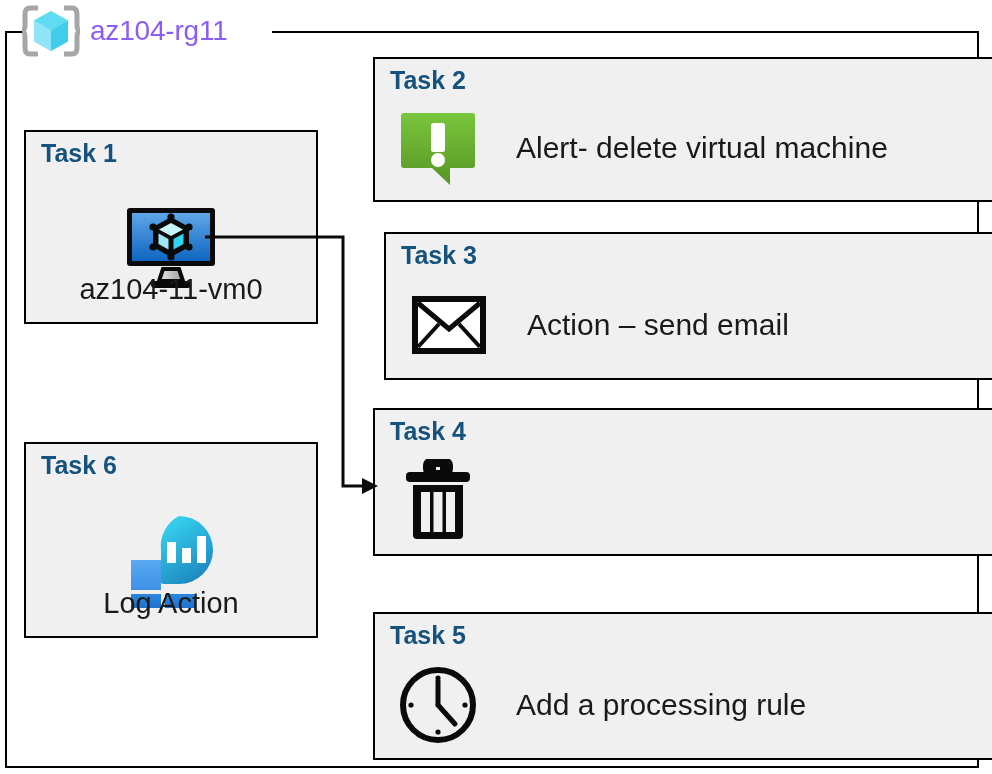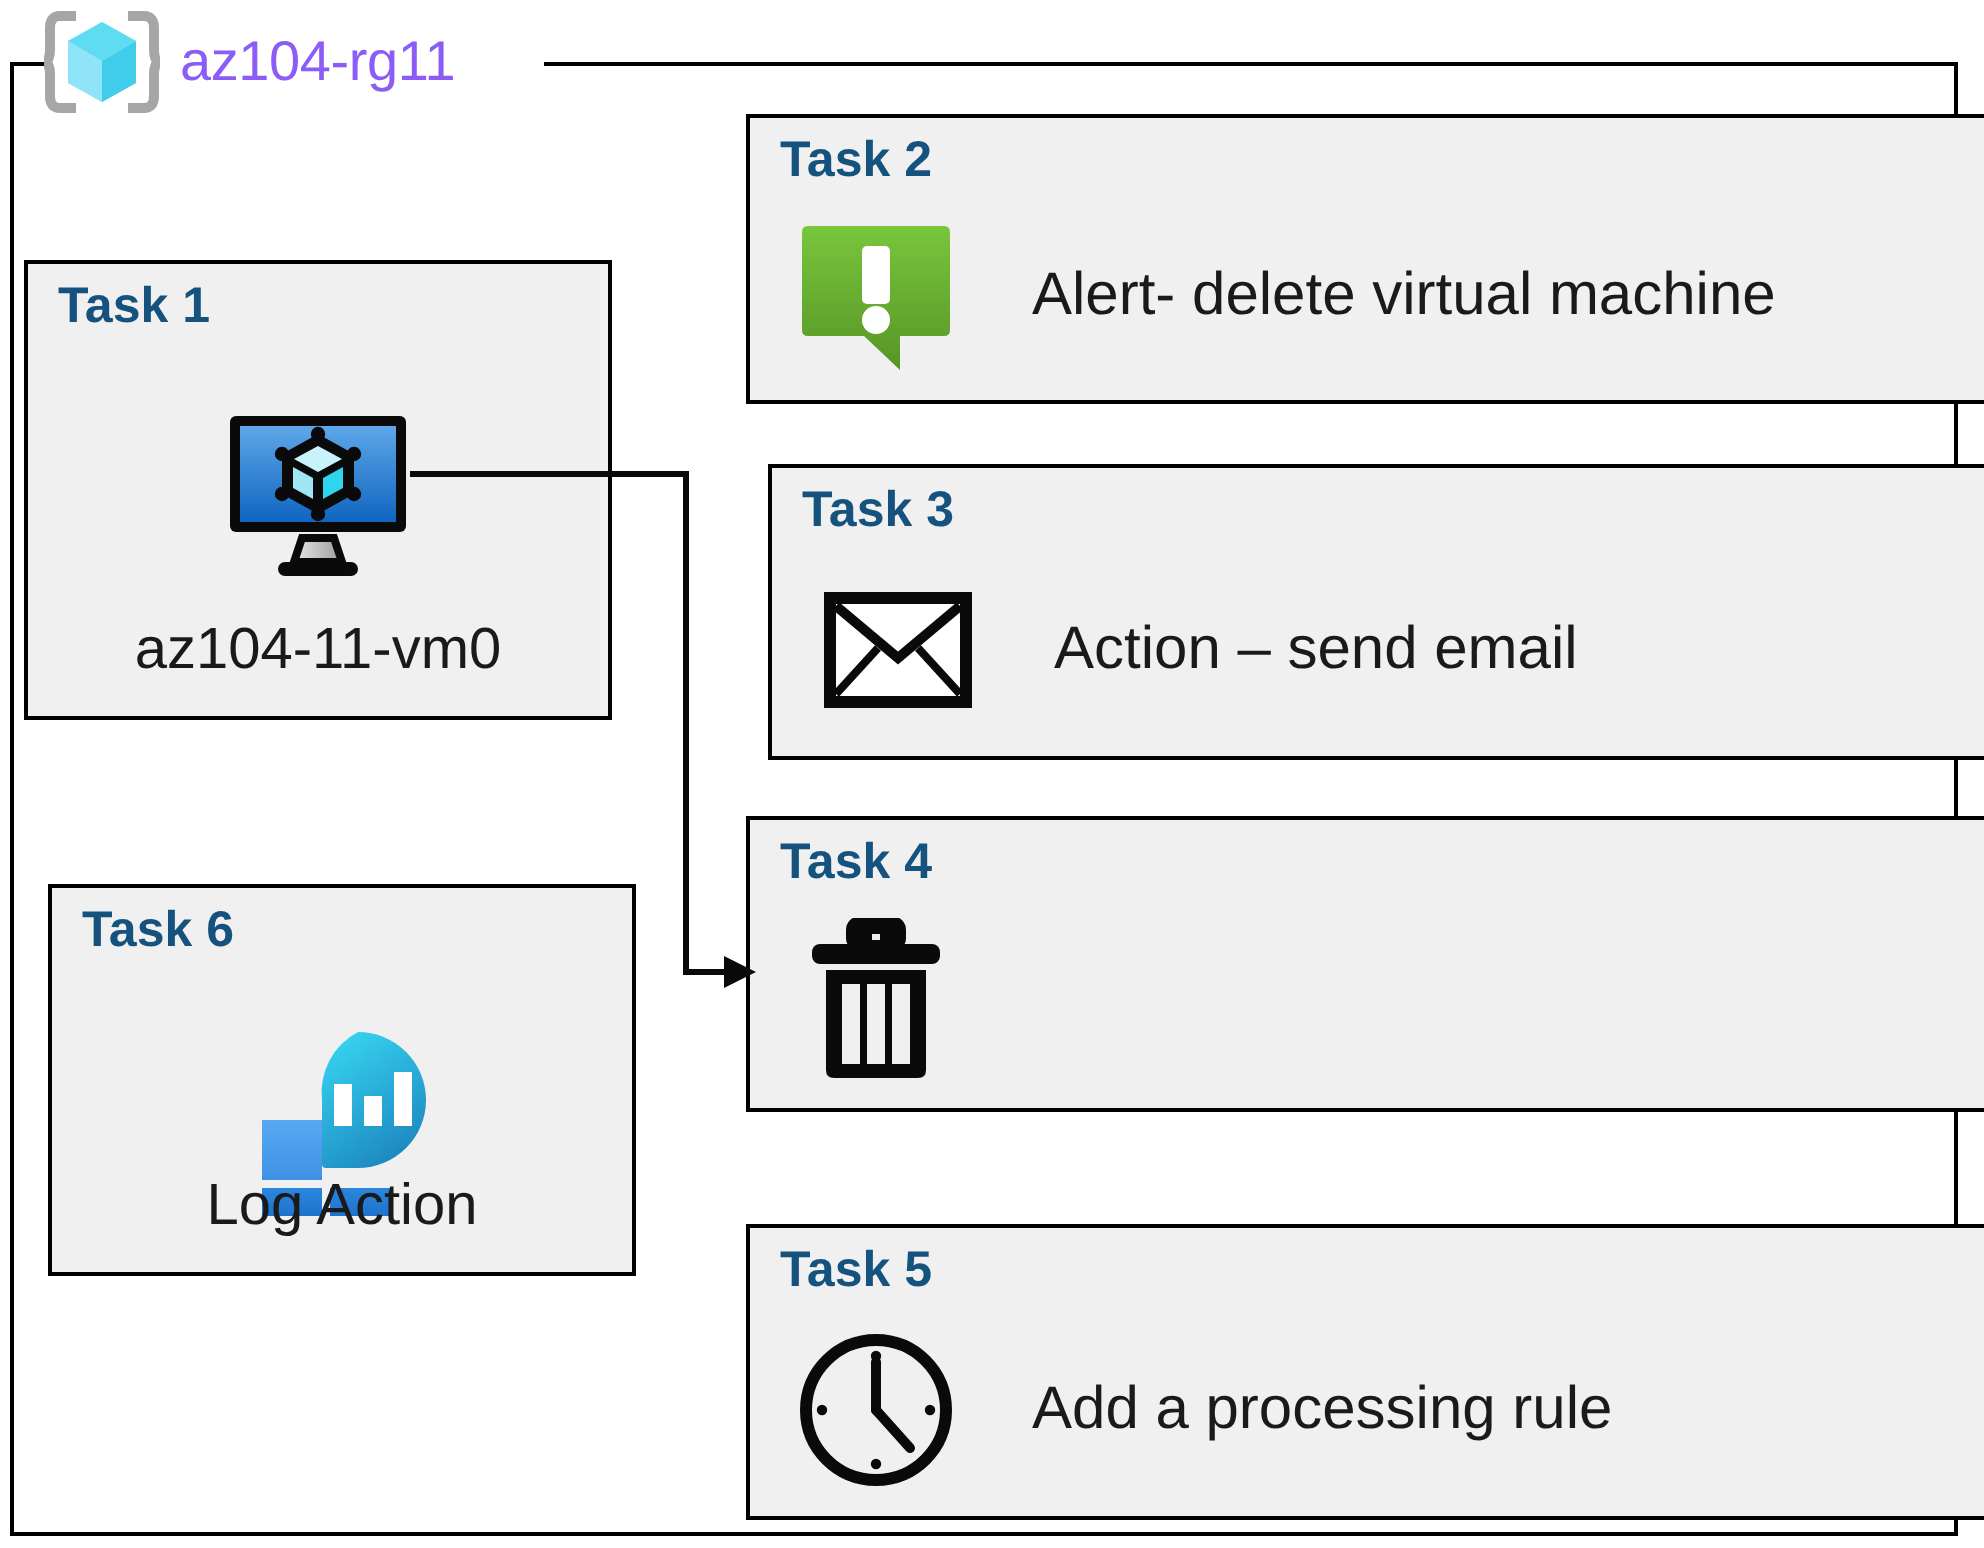--- a/index.html
+++ b/index.html
@@ -166,21 +166,21 @@
       <path d="M16 3 L8 3 Q3 3 3 9 L3 20 Q3 25 0.5 26 Q3 27 3 32 L3 43 Q3 49 8 49 L16 49" fill="none" stroke="#a6a6a6" stroke-width="5" stroke-linecap="butt"></path>
       <path d="M42 3 L50 3 Q55 3 55 9 L55 20 Q55 25 57.5 26 Q55 27 55 32 L55 43 Q55 49 50 49 L42 49" fill="none" stroke="#a6a6a6" stroke-width="5" stroke-linecap="butt"></path>
       <polygon points="29,6 46,15.5 46,36.5 29,46 12,36.5 12,15.5" fill="#9fe7f5"></polygon>
       <polygon points="29,6 46,15.5 29,25.5 12,15.5" fill="#5fdcf2"></polygon>
       <polygon points="29,25.5 46,15.5 46,36.5 29,46" fill="#40cdeb"></polygon>
       <polygon points="29,25.5 12,15.5 12,36.5 29,46" fill="#8fe4f7"></polygon>
     </svg>
     <div class="rg-title">az104-rg11</div>
   </div>
 
-  <div class="task-box card-left" style="left:12px; top:130px; height:230px;">
+  <div class="task-box card-left" style="left:24px; top:130px; height:194px;">
     <div class="task-label">Task 1</div>
     <div class="card-icon">
       <svg width="96" height="86" viewBox="0 0 96 86">
         <defs>
           <linearGradient id="vmScreen" x1="0" y1="0" x2="0" y2="1">
             <stop offset="0%" stop-color="#5ea7e8"></stop>
             <stop offset="100%" stop-color="#0f65c0"></stop>
           </linearGradient>
           <linearGradient id="vmStand" x1="0" y1="0" x2="1" y2="0">
             <stop offset="0%" stop-color="#e8e8e8"></stop>

